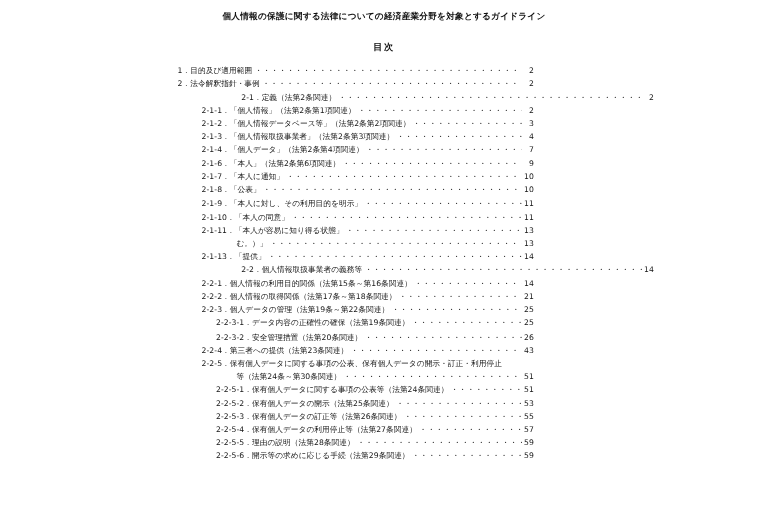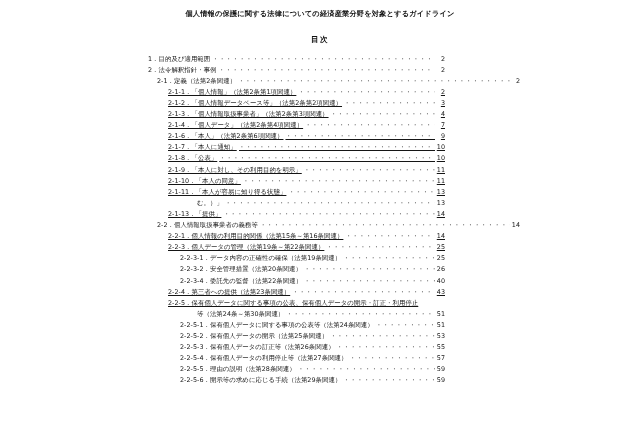--- a/index.html
+++ b/index.html
@@ -73,22 +73,22 @@
   }
   .toc-entry .pageno {
     flex: 0 0 auto;
     text-align: right;
     min-width: 9px;
     padding-left: 0.5px;
     font-size: 6.4px;
   }
   
   .lvl1 { padding-left: 148px; padding-right: 195px; }
-  .lvl2 { padding-left: 157px; padding-right: 120px; }
-  .lvl3 { padding-left: 168px; padding-right: 195px; text-decoration: underline; }
+  .lvl2 { padding-left: 157px; padding-right: 95px; margin-left: 44px; }
+  .lvl3 { padding-left: 168px; padding-right: 195px; }
   .lvl4 { padding-left: 180px; padding-right: 195px; }
   .cont { padding-left: 197px; padding-right: 195px; }
   .nolead .leader { visibility: hidden; }
 </style>
 </head>
 <body>
 
 <div class="page">
 
   <div class="doc-title">個人情報の保護に関する法律についての経済産業分野を対象とするガイドライン</div>
@@ -175,38 +175,38 @@
         <span class="label">2-2．個人情報取扱事業者の義務等</span>
         <span class="leader">・・・・・・・・・・・・・・・・・・・・・・・・・・・・・・・・・・・・・・・・・・・・・・・・・・・・・・・・・・・・・・・・・・・・・・・・・・・・・・・・・・・・・・・・・・・・・・・・・・・・・・・・・・・・・・・・・・・・・・・・・・・・・・・・・・・・・・・・・・・・・・・・・・・・・・・・・・・・・・・・</span>
         <span class="pageno">14</span>
       </div>
       <div class="toc-entry lvl3">
         <span class="label">2-2-1．個人情報の利用目的関係（法第15条～第16条関連）</span>
         <span class="leader">・・・・・・・・・・・・・・・・・・・・・・・・・・・・・・・・・・・・・・・・・・・・・・・・・・・・・・・・・・・・・・・・・・・・・・・・・・・・・・・・・・・・・・・・・・・・・・・・・・・・・・・・・・・・・・・・・・・・・・・・・・・・・・・・・・・・・・・・・・・・・・・・・・・・・・・・・・・・・・・・</span>
         <span class="pageno">14</span>
       </div>
       <div class="toc-entry lvl3">
+        <span class="label">2-2-2．個人情報の取得関係（法第17条～第18条関連）</span>
+        <span class="leader">・・・・・・・・・・・・・・・・・・・・・・・・・・・・・・・・・・・・・・・・・・・・・・・・・・・・・・・・・・・・・・・・・・・・・・・・・・・・・・・・・・・・・・・・・・・・・・・・・・・・・・・・・・・・・・・・・・・・・・・・・・・・・・・・・・・・・・・・・・・・・・・・・・・・・・・・・・・・・・・・</span>
+        <span class="pageno">21</span>
+      </div>
+      <div class="toc-entry lvl3">
         <span class="label">2-2-3．個人データの管理（法第19条～第22条関連）</span>
         <span class="leader">・・・・・・・・・・・・・・・・・・・・・・・・・・・・・・・・・・・・・・・・・・・・・・・・・・・・・・・・・・・・・・・・・・・・・・・・・・・・・・・・・・・・・・・・・・・・・・・・・・・・・・・・・・・・・・・・・・・・・・・・・・・・・・・・・・・・・・・・・・・・・・・・・・・・・・・・・・・・・・・・</span>
         <span class="pageno">25</span>
       </div>
       <div class="toc-entry lvl4">
         <span class="label">2-2-3-1．データ内容の正確性の確保（法第19条関連）</span>
         <span class="leader">・・・・・・・・・・・・・・・・・・・・・・・・・・・・・・・・・・・・・・・・・・・・・・・・・・・・・・・・・・・・・・・・・・・・・・・・・・・・・・・・・・・・・・・・・・・・・・・・・・・・・・・・・・・・・・・・・・・・・・・・・・・・・・・・・・・・・・・・・・・・・・・・・・・・・・・・・・・・・・・・</span>
         <span class="pageno">25</span>
       </div>
       <div class="toc-entry lvl4">
         <span class="label">2-2-3-2．安全管理措置（法第20条関連）</span>
         <span class="leader">・・・・・・・・・・・・・・・・・・・・・・・・・・・・・・・・・・・・・・・・・・・・・・・・・・・・・・・・・・・・・・・・・・・・・・・・・・・・・・・・・・・・・・・・・・・・・・・・・・・・・・・・・・・・・・・・・・・・・・・・・・・・・・・・・・・・・・・・・・・・・・・・・・・・・・・・・・・・・・・・</span>
         <span class="pageno">26</span>
-      </div>
-      <div class="toc-entry lvl4">
-        <span class="label">2-2-3-4．委託先の監督（法第22条関連）</span>
-        <span class="leader">・・・・・・・・・・・・・・・・・・・・・・・・・・・・・・・・・・・・・・・・・・・・・・・・・・・・・・・・・・・・・・・・・・・・・・・・・・・・・・・・・・・・・・・・・・・・・・・・・・・・・・・・・・・・・・・・・・・・・・・・・・・・・・・・・・・・・・・・・・・・・・・・・・・・・・・・・・・・・・・・</span>
-        <span class="pageno">40</span>
       </div>
       <div class="toc-entry lvl3">
         <span class="label">2-2-4．第三者への提供（法第23条関連）</span>
         <span class="leader">・・・・・・・・・・・・・・・・・・・・・・・・・・・・・・・・・・・・・・・・・・・・・・・・・・・・・・・・・・・・・・・・・・・・・・・・・・・・・・・・・・・・・・・・・・・・・・・・・・・・・・・・・・・・・・・・・・・・・・・・・・・・・・・・・・・・・・・・・・・・・・・・・・・・・・・・・・・・・・・・</span>
         <span class="pageno">43</span>
       </div>
       <div class="toc-entry lvl3 nolead">
         <span class="label">2-2-5．保有個人データに関する事項の公表、保有個人データの開示・訂正・利用停止</span>
         <span class="leader"></span>
         <span class="pageno"></span>

